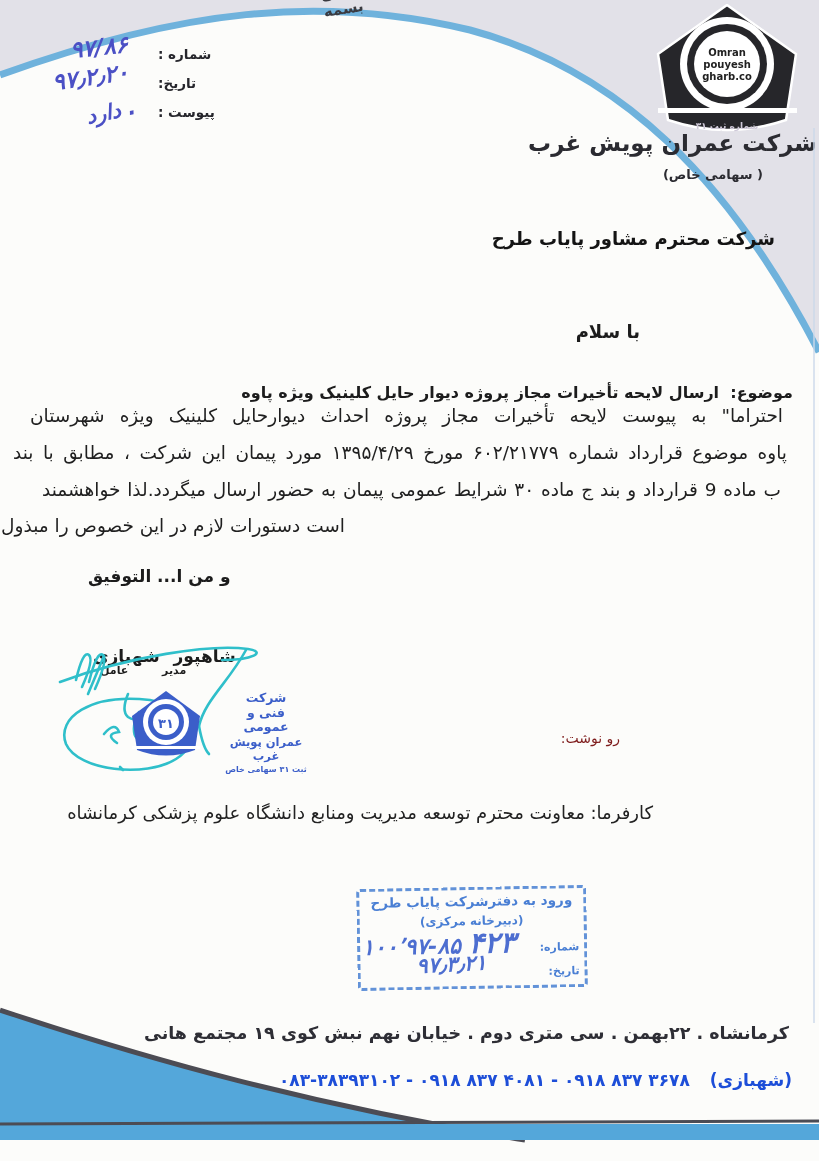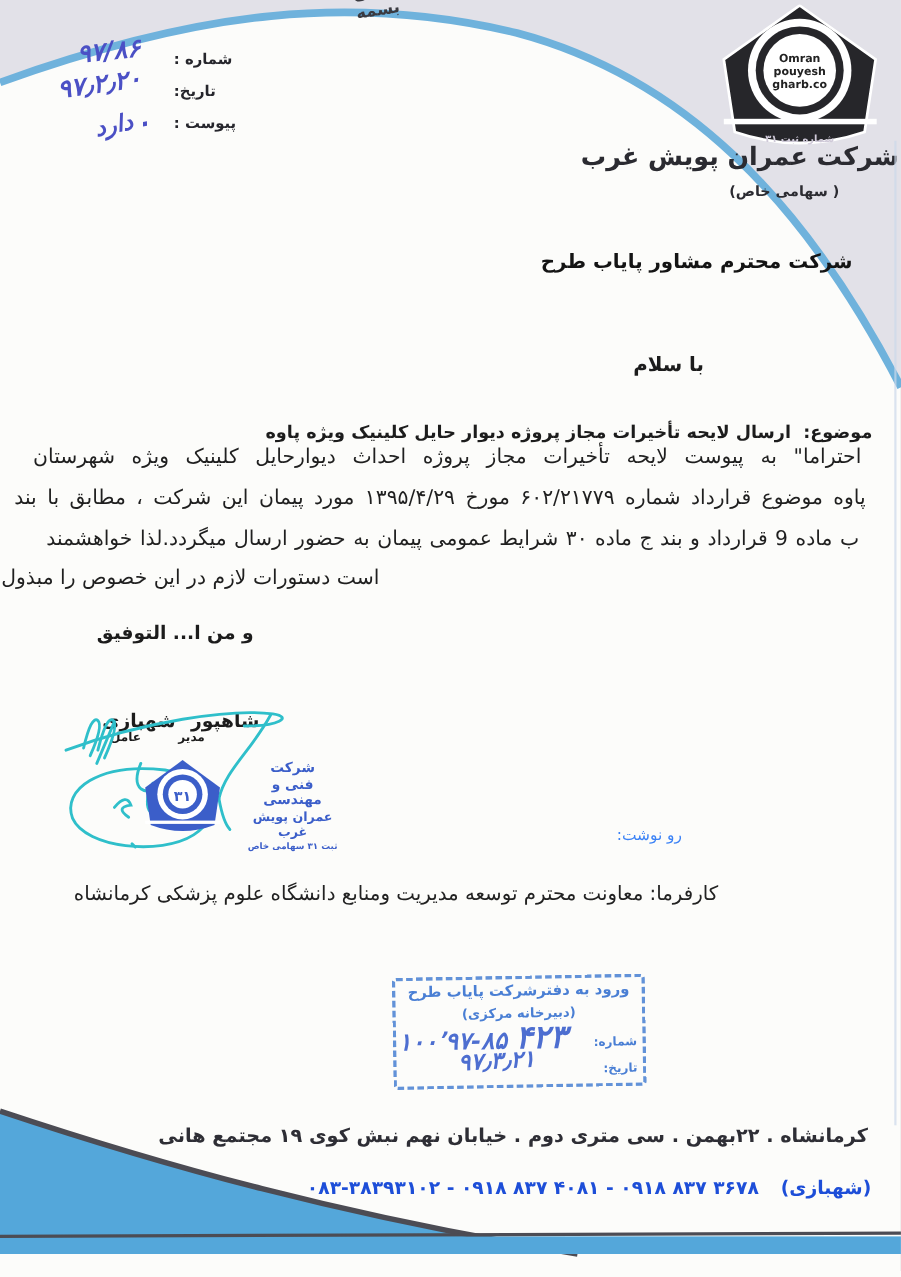--- a/index.html
+++ b/index.html
@@ -38,21 +38,21 @@
   .l4{top:515px; right:474px; text-align:right; text-align-last:auto; left:auto;}
   .closing{left:88px; top:566px; font-size:17px; font-weight:bold; white-space:nowrap;}
   .signatory{left:93px; top:618px; font-size:17px; font-weight:bold; white-space:nowrap; word-spacing:8px;margin-top:28px;}
   .title-row{left:100px; top:664px; font-size:11px; font-weight:bold; white-space:nowrap; word-spacing:30px;}
   
   .stamp-text{left:224px; top:691px; width:84px; text-align:center; direction:rtl;
     color:#3b5ec9; font-weight:bold; line-height:14.5px;}
   .stamp-text .s1{font-size:12.5px;} .stamp-text .s2{font-size:12.5px;}
   .stamp-text .s3{font-size:11.5px;} .stamp-text .s4{font-size:8px; line-height:11px;}
   
-  .cc-label{right:199px; top:752px; font-size:14px; color:#3b82f6;}
+  .cc-label{right:199px; top:730px; font-size:14px; color:#7f1d1d;}
   .cc-line{right:166px; top:802px; font-size:18px; white-space:nowrap; color:#222;}
   
   .entry-stamp{left:357px; top:887px; width:224px; height:96px;
     border:3px dashed #6292d8; border-radius:4px; transform:rotate(-1deg);
     color:#4a7fd4; font-weight:bold; direction:rtl;}
   .entry-title{position:absolute; top:3px; left:0; right:0; text-align:center; font-size:13.5px; white-space:nowrap;}
   .entry-sub{position:absolute; top:24px; left:0; right:0; text-align:center; font-size:12px;}
   .entry-lbl{position:absolute; font-size:11px;}
   .lbl-no{right:5px; top:52px;} .lbl-date{right:5px; top:76px;}
   .entry-hand{position:absolute; direction:ltr; color:#4d6ed0; font-weight:bold;
@@ -141,21 +141,21 @@
   <svg class="abs" style="left:128px;top:690px;" width="76" height="80" viewBox="0 0 76 80">
     <path d="M38,1 L72,26 L67,60 Q38,71 9,60 L4,26 Z" fill="#3b5ec9"></path>
     <circle cx="38" cy="32" r="23" fill="#fff"></circle>
     <circle cx="38" cy="32" r="18" fill="#3b5ec9"></circle>
     <circle cx="38" cy="32" r="13" fill="#fff"></circle>
     <rect x="4" y="56" width="68" height="3" fill="#fff"></rect>
     <text x="38" y="38" text-anchor="middle" style="font-size:13px;fill:#3b5ec9;font-weight:bold;">۳۱</text>
   </svg>
   <div class="abs stamp-text">
     <div class="s1">شرکت</div>
-    <div class="s2">فنی و مهندسی</div>
+    <div class="s2">فنی و عمومی</div>
     <div class="s3">عمران پویش غرب</div>
     <div class="s4">ثبت ۳۱ سهامی خاص</div>
   </div>
 
   <div class="abs rtl cc-label">رو نوشت:</div>
   <div class="abs rtl cc-line">کارفرما: معاونت محترم توسعه مدیریت ومنابع دانشگاه علوم پزشکی کرمانشاه</div>
 
   <div class="abs entry-stamp">
     <div class="entry-title">ورود به دفترشرکت پایاب طرح</div>
     <div class="entry-sub">(دبیرخانه مرکزی)</div>

